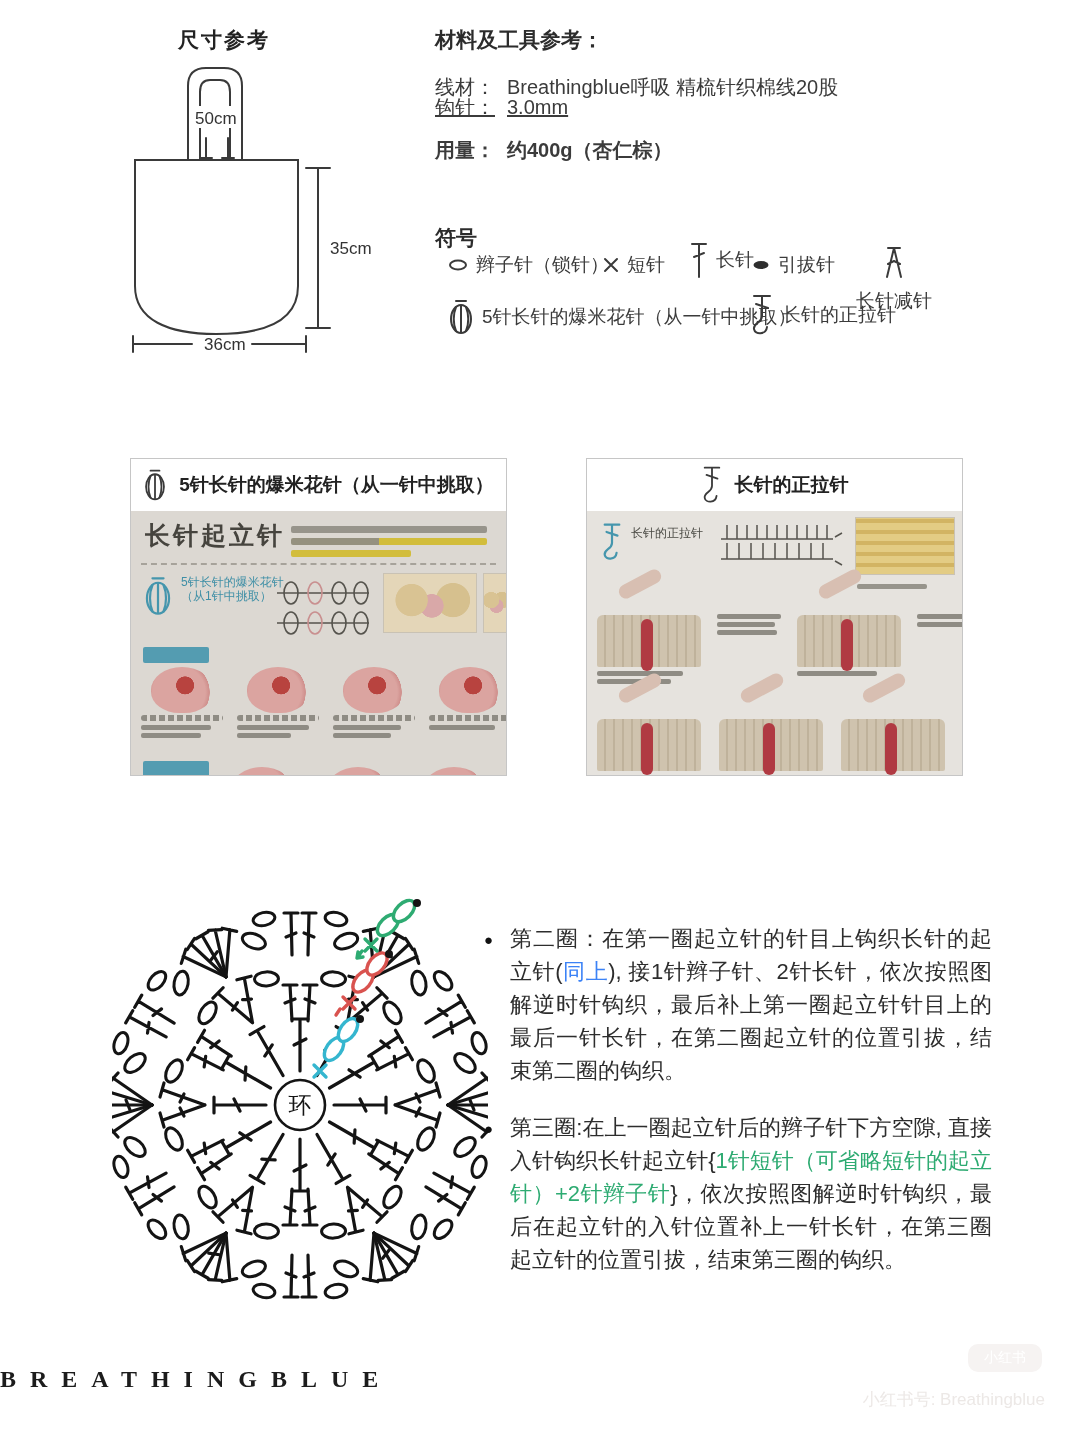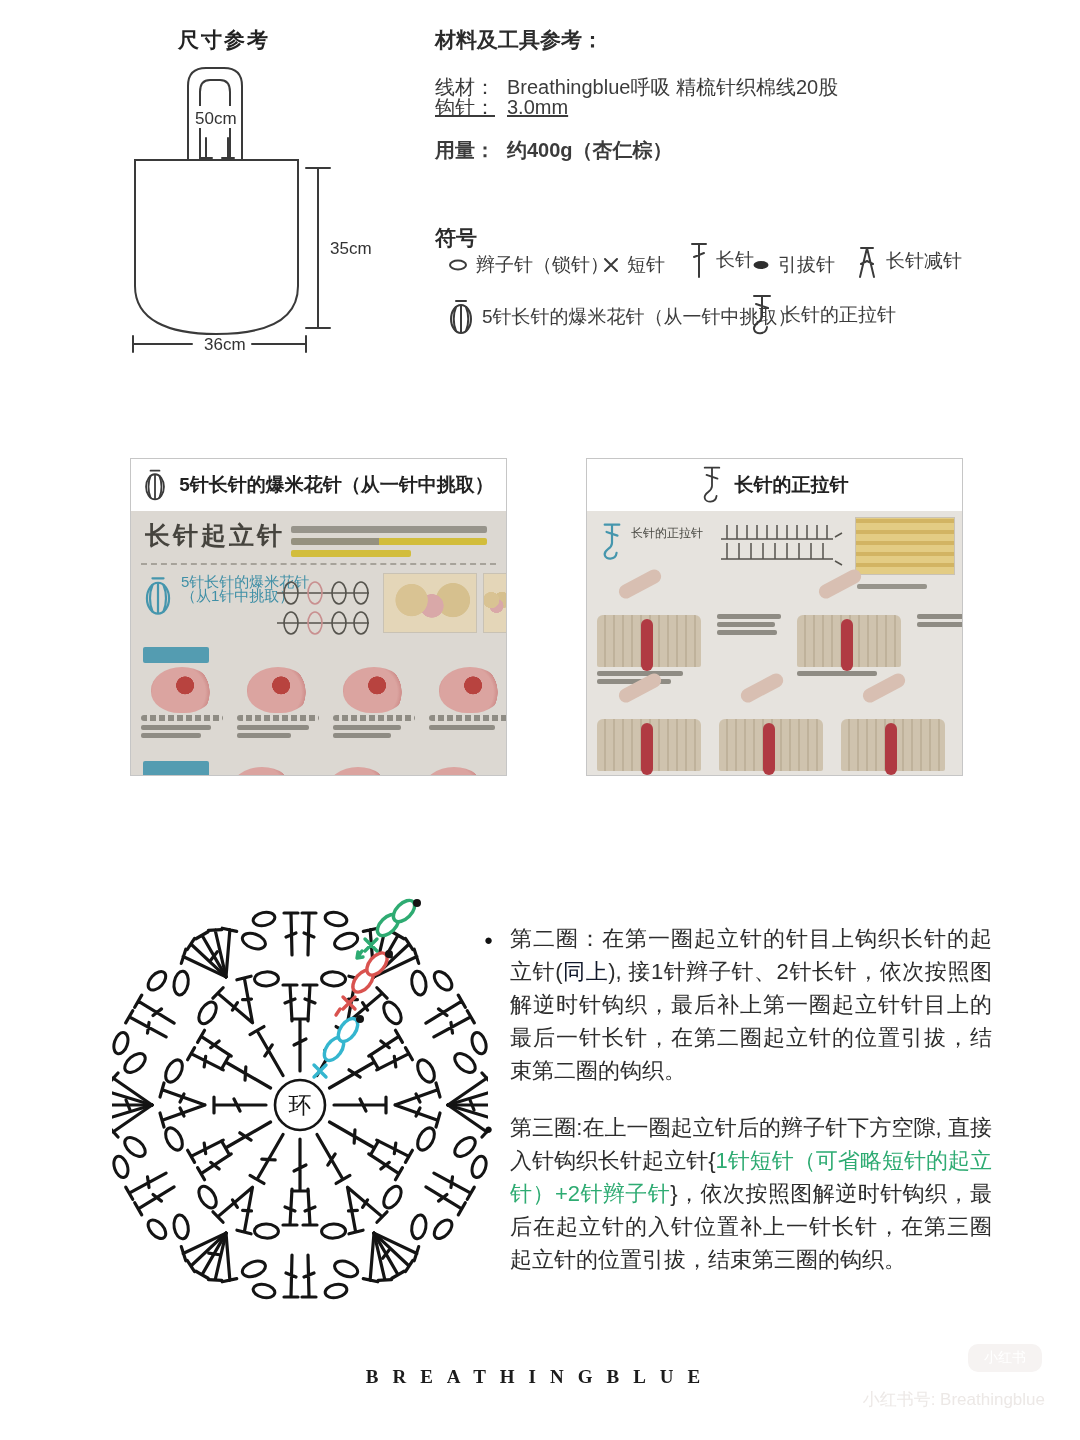--- a/index.html
+++ b/index.html
@@ -31,21 +31,21 @@
   .panel-head{height:52px;display:flex;align-items:center;justify-content:center;gap:12px;background:#ffffff;}
   .panel-head .ttl{font-size:19px;font-weight:600;color:#222;}
   .scan{position:absolute;left:0;right:0;top:52px;bottom:0;overflow:hidden;}
   .scan-l{background:#dcd8d2;}
   .scan-r{background:#e6e3de;}
   .scan-title{position:absolute;left:14px;top:8px;font-size:25px;font-weight:700;color:#46443e;letter-spacing:3px;}
   .ftl{height:7px;border-radius:2px;background:#97948b;margin:5px 0;}
   .ftl.hl{background:linear-gradient(90deg,#95917f 0 45%,#d2bd3c 45% 100%);}
   .ftl.hl2{background:#d2bd3c;}
   .dash{position:absolute;left:10px;right:10px;top:52px;border-top:2px dashed #9b978e;opacity:.8;}
-  .teal-txt{font-size:15px;color:#3f8fa6;line-height:14px;}
+  .teal-txt{font-size:12px;color:#3f8fa6;line-height:14px;}
   .chip{position:absolute;width:66px;height:16px;background:#4596ad;border-radius:2px;opacity:.9;}
   .photo{position:absolute;border:1px solid #c9c2b4;
          background:
            radial-gradient(circle at 30% 45%,#d9c393 0 22%,transparent 23%),
            radial-gradient(circle at 52% 55%,#d9a8a8 0 20%,transparent 21%),
            radial-gradient(circle at 75% 45%,#d6c08e 0 22%,transparent 23%),
            #e4d6b8;}
   .illu-grid{position:absolute;display:flex;gap:14px;}
   .illu{position:relative;width:82px;height:96px;}
   .illu .blob{width:62px;height:46px;border-radius:50% 50% 46% 46%;
@@ -75,23 +75,23 @@
   .ch-red{stroke:var(--accent-red);}
   .ch-green{stroke:var(--accent-green);}
 
   
   .bullets{left:484px;top:922px;width:508px;}
   .bullet{position:relative;padding-left:26px;margin-bottom:24px;font-size:22px;line-height:33px;
           color:#2d2d2d;text-align:justify;}
   .bullet::before{content:"●";position:absolute;left:0;top:1px;font-size:15px;color:#111;}
 
   
-  .brand{left:0;top:1366px;width:1080px;text-align:center;
+  .brand{left:0;top:1366px;width:1080px;
          font-family:"Liberation Serif","DejaVu Serif",serif;
-         font-size:19px;font-weight:700;letter-spacing:14px;color:#1c1c1c;}
+         font-size:24px;font-weight:700;letter-spacing:14px;color:#1c1c1c;}
   .wm-badge{left:968px;top:1344px;width:74px;height:28px;border-radius:10px;background:#f6f3f2;
             color:#ffffff;font-size:14px;display:flex;align-items:center;justify-content:center;}
   .wm-text{left:790px;top:1388px;width:255px;text-align:right;font-size:17px;color:#ece8e6;}
 </style>
 </head>
 <body>
 
 <div class="page">
 
   <div class="abs size-title">尺寸参考</div>
@@ -151,21 +151,21 @@
     <span>长针</span>
   </div>
 
   <div class="sym-item" style="left:752px;top:252px;">
     <svg class="sym-ic" width="18" height="12" viewBox="0 0 18 12">
       <ellipse cx="9" cy="6" rx="7.5" ry="4" fill="#2e2e2e"></ellipse>
     </svg>
     <span>引拔针</span>
   </div>
 
-  <div class="sym-item" style="left:856px;top:242px;">
+  <div class="sym-item" style="left:856px;top:242px;flex-direction:column;">
     <svg class="sym-ic" width="22" height="38" viewBox="0 0 22 38">
       <path class="stk" d="M4,35 L11,6 M18,35 L11,6 M5,6 H17 M5,22 L11,19 M11,19 L17,22"></path>
     </svg>
     <span>长针减针</span>
   </div>
 
   <div class="sym-item" style="left:448px;top:298px;">
     <svg class="sym-ic" width="26" height="38" viewBox="0 0 26 38">
       <path class="stk" d="M8,3 H18"></path>
       <ellipse cx="13" cy="21" rx="10" ry="14" class="stk"></ellipse>
@@ -440,21 +440,21 @@
     <circle cx="277" cy="61" r="4" fill="#141414"></circle>
     <g class="ch-green" stroke-width="3.4" fill="none" stroke-linecap="round">
       <path d="M253,46 L265,58 M265,46 L253,58 M250,58 L245,65 M245,65 L246,59 M245,65 L251,64"></path>
       <ellipse cx="276" cy="32" rx="13" ry="7.5" fill="#fff" transform="rotate(-45 276 32)"></ellipse>
       <ellipse cx="292" cy="18" rx="13" ry="7.5" fill="#fff" transform="rotate(-45 292 18)"></ellipse>
     </g>
     <circle cx="305" cy="10" r="4" fill="#141414"></circle>
   </svg>
 
   <div class="abs bullets">
-    <div class="bullet"><span>第二圈：在第一圈起立针的针目上钩织长针的起立针(</span><span style="color: #0f172a;">同上</span><span>), 接1针辫子针、2针长针，依次按照图解逆时针钩织，最后补上第一圈起立针针目上的最后一针长针，在第二圈起立针的位置引拔，结束第二圈的钩织。</span></div>
+    <div class="bullet"><span>第二圈：在第一圈起立针的针目上钩织长针的起立针(</span><span style="color: #3b82f6;">同上</span><span>), 接1针辫子针、2针长针，依次按照图解逆时针钩织，最后补上第一圈起立针针目上的最后一针长针，在第二圈起立针的位置引拔，结束第二圈的钩织。</span></div>
     <div class="bullet"><span>第三圈:在上一圈起立针后的辫子针下方空隙, 直接入针钩织长针起立针{</span><span style="color: rgb(46, 171, 114);">1针短针（可省略短针的起立针）+2针辫子针</span><span>}，依次按照图解逆时针钩织，最后在起立针的入针位置补上一针长针，在第三圈起立针的位置引拔，结束第三圈的钩织。</span></div>
   </div>
 
   <div class="abs brand">BREATHINGBLUE</div>
   <div class="abs wm-badge">小红书</div>
   <div class="abs wm-text">小红书号: Breathingblue</div>
 
 </div>
 
 </body></html>

